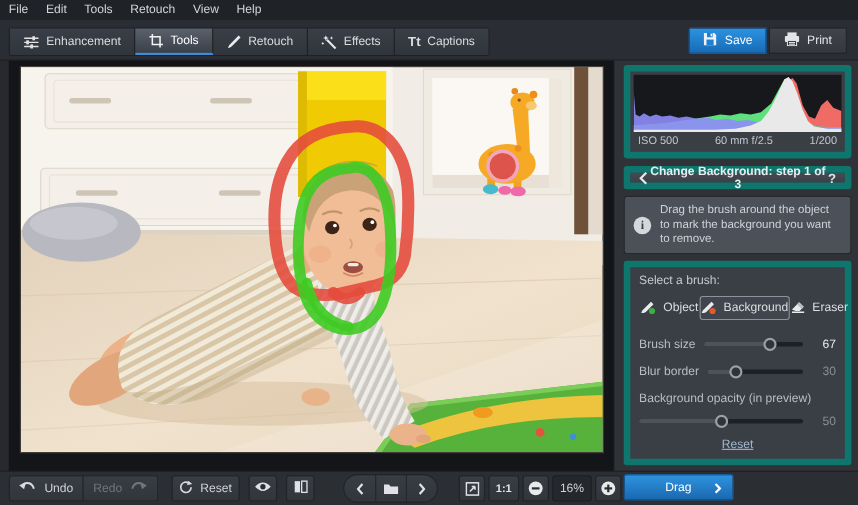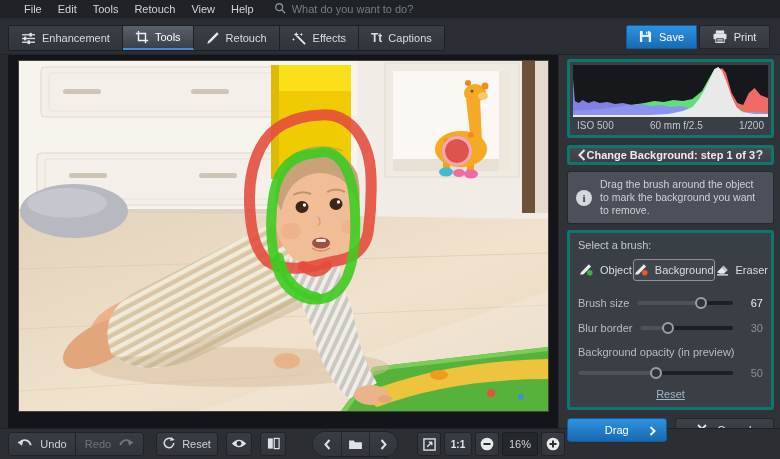--- a/index.html
+++ b/index.html
@@ -1,21 +1,21 @@
 <!DOCTYPE html>
 <html><head>
 <meta charset="utf-8">
 <style>
   *{margin:0;padding:0;box-sizing:border-box;}
   html,body{background:#17181b;}
   body{font-family:"Liberation Sans",sans-serif;width:780px;height:459px;overflow:hidden;}
   .app{width:780px;height:459px;display:flex;flex-direction:column;background:#292c31;color:#d6d9dd;font-size:11px;}
 
   
-  .menubar{height:18px;background:#1f2227;display:flex;align-items:center;padding-left:24px;gap:16px;flex:0 0 auto;}
+  .menubar{height:18px;background:#1f2227;display:flex;align-items:center;padding-left:8px;gap:16px;flex:0 0 auto;}
   .menu-item{color:#d2d5d9;cursor:default;}
   .searchbox{display:flex;align-items:center;gap:6px;margin-left:4px;}
   .search-placeholder{color:#787d85;}
 
   
   .tabbar{height:37px;background:#2a2d33;position:relative;flex:0 0 auto;border-bottom:1px solid #202329;}
   .tabs{position:absolute;left:8px;top:7px;display:flex;border:1px solid #1d2024;border-radius:2px;}
   .tab{height:24px;display:flex;align-items:center;gap:6px;padding:5px 12px;background:linear-gradient(#3a3f47,#30343b);border-right:1px solid #1d2024;color:#dadce0;cursor:pointer;text-align:right;}
   .tab:last-child{border-right:none;}
   .tab.active{background:linear-gradient(#5a616c,#3a4049);border-bottom:2px solid #3f8dd6;color:#fff;}
@@ -25,21 +25,21 @@
   .btn-save{width:71px;height:24px;display:flex;align-items:center;justify-content:center;gap:7px;background:linear-gradient(#2d92e0,#176bb5);border:1px solid #135a9e;border-radius:2px 0 0 2px;color:#fff;cursor:pointer;}
   .btn-print{width:71px;height:24px;display:flex;align-items:center;justify-content:center;gap:7px;background:linear-gradient(#40444b,#34383e);border:1px solid #222428;border-radius:0 2px 2px 0;color:#e3e5e8;cursor:pointer;}
 
   
   .main{flex:1 1 auto;display:flex;min-height:0;}
   .canvas{flex:1 1 auto;background:#141518;position:relative;border-left:8px solid #27292e;}
   .photo{position:absolute;left:11px;top:6px;width:529px;height:350px;outline:1px solid #45423c;}
 
   
   .sidebar{width:222px;background:#2f3237;border-left:1px solid #26282d;padding:4px 6px 0 8px;display:flex;flex-direction:column;}
-  .panel{background:#3a3e45;border:3px solid #0f766e;border-radius:3px;}
+  .panel{background:#3a3e45;border:6px solid #0f766e;border-radius:3px;}
   .hist-panel{padding:3px;}
   .hist-svg{display:block;width:100%;height:52px;background:#16181b;}
   .hist-labels{display:flex;justify-content:space-between;padding:3px 4px 1px 4px;color:#c2c5cb;font-size:10px;}
   .step-header{margin-top:7px;height:21px;background:linear-gradient(#464b53,#3b3f46);display:flex;align-items:center;padding:0 8px;}
   .step-title{flex:1;text-align:center;font-weight:bold;color:#e9ebee;font-size:11px;}
   .help-q{color:#dfe2e6;font-weight:bold;font-size:12px;cursor:pointer;}
   .back-btn{cursor:pointer;display:flex;align-items:center;}
   .info-box{margin-top:6px;background:#4b5059;border:1px solid #26282d;border-radius:3px;display:flex;align-items:center;gap:8px;padding:6px 8px;}
   .info-i{width:16px;height:16px;border-radius:50%;background:#d4d7db;color:#3a3e45;font-weight:bold;font-size:11px;display:flex;align-items:center;justify-content:center;flex:0 0 auto;font-family:"Liberation Serif",serif;}
   .info-text{color:#ced2d8;font-size:10.5px;line-height:1.25;}
@@ -83,29 +83,20 @@
 
 <div class="app">
 
   <div class="menubar">
     <span class="menu-item">File</span>
     <span class="menu-item">Edit</span>
     <span class="menu-item">Tools</span>
     <span class="menu-item">Retouch</span>
     <span class="menu-item">View</span>
     <span class="menu-item">Help</span>
-    <div class="searchbox">
-      <span>
-        <svg width="12" height="12" viewBox="0 0 14 14">
-            <circle cx="6" cy="6" r="4" fill="none" stroke="#8a8f97" stroke-width="1.6"></circle>
-            <line x1="9.2" y1="9.2" x2="13" y2="13" stroke="#8a8f97" stroke-width="1.6"></line>
-          </svg>
-      </span>
-      <span class="search-placeholder">What do you want to do?</span>
-    </div>
   </div>
 
   <div class="tabbar">
     <div class="tabs">
       <div class="tab">
         <span class="ticon">
           <svg width="15" height="13" viewBox="0 0 16 14">
               <g stroke="#e1e3e6" stroke-width="1.4">
                 <line x1="1" y1="3" x2="15" y2="3"></line>
                 <line x1="1" y1="7" x2="15" y2="7"></line>

